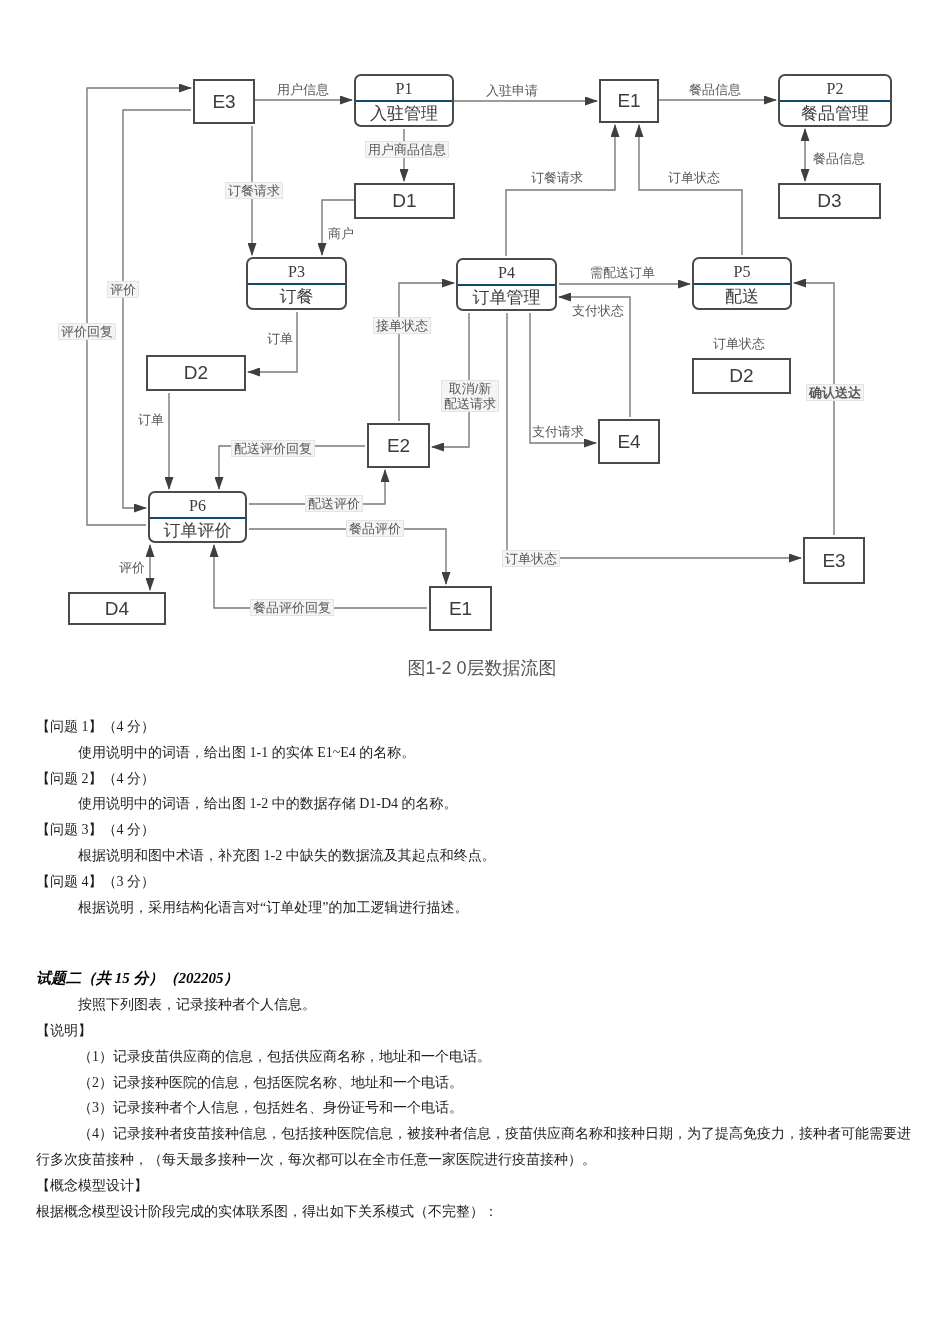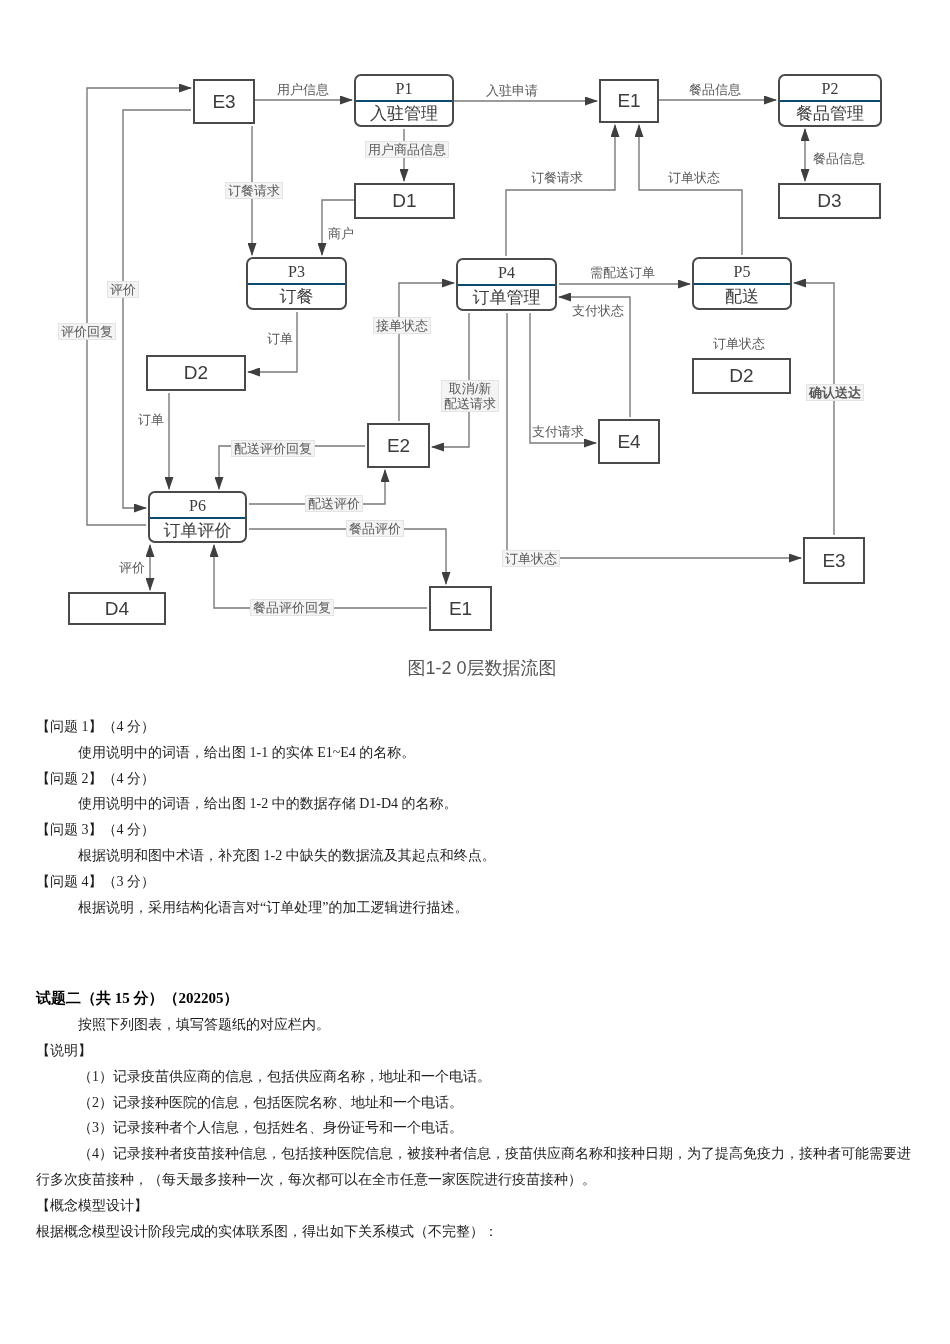--- a/index.html
+++ b/index.html
@@ -22,21 +22,21 @@
   .flow-label.center{text-align:center;}
   #caption{position:absolute;left:14px;top:656px;width:936px;text-align:center;
            font-size:18px;color:#565656;}
   
   #doc{position:absolute;left:36px;right:26px;top:714px;
        font-family:"Liberation Serif","DejaVu Serif",serif;
        font-size:14px;line-height:25.8px;color:#1d1d1d;}
   #doc p{margin:0;}
   #doc p.indent{text-indent:42px;}
   #doc p.bold{font-weight:bold;font-size:15px;color:#000;}
-  #doc p.gap{margin-top:66px;}
+  #doc p.gap{margin-top:46px;font-style:italic;}
 </style>
 </head>
 <body>
 
 <div id="page">
   <div id="diagram">
     <svg id="flows" width="950" height="700" viewBox="0 0 950 700">
       <defs>
         <marker id="arrow" orient="auto-start-reverse" markerUnits="userSpaceOnUse" markerWidth="13" markerHeight="9" refX="12" refY="4.5">
           <path d="M0,0 L13,4.5 L0,9 Z" fill="#3f3f3f"></path>
@@ -72,21 +72,21 @@
         <div class="node entity" style="left: 193px; top: 79px; width: 62px; height: 45px;">
           <div class="node-single">E3</div>
         </div>
         <div class="node process" style="left: 354px; top: 74px; width: 100px; height: 53px;">
           <div class="node-title">P1</div>
           <div class="node-sub">入驻管理</div>
         </div>
         <div class="node entity" style="left: 599px; top: 79px; width: 60px; height: 44px;">
           <div class="node-single">E1</div>
         </div>
-        <div class="node process" style="left: 778px; top: 74px; width: 104px; height: 53px;">
+        <div class="node process" style="left: 778px; top: 74px; width: 114px; height: 53px;">
           <div class="node-title">P2</div>
           <div class="node-sub">餐品管理</div>
         </div>
         <div class="node store" style="left: 354px; top: 183px; width: 101px; height: 36px;">
           <div class="node-single">D1</div>
         </div>
         <div class="node store" style="left: 778px; top: 183px; width: 103px; height: 36px;">
           <div class="node-single">D3</div>
         </div>
         <div class="node process" style="left: 246px; top: 257px; width: 101px; height: 53px;">
@@ -161,21 +161,21 @@
   <div id="doc">
       <p class="">【问题 1】（4 分）</p>
       <p class="indent ">使用说明中的词语，给出图 1-1 的实体 E1~E4 的名称。</p>
       <p class="">【问题 2】（4 分）</p>
       <p class="indent ">使用说明中的词语，给出图 1-2 中的数据存储 D1-D4 的名称。</p>
       <p class="">【问题 3】（4 分）</p>
       <p class="indent ">根据说明和图中术语，补充图 1-2 中缺失的数据流及其起点和终点。</p>
       <p class="">【问题 4】（3 分）</p>
       <p class="indent ">根据说明，采用结构化语言对“订单处理”的加工逻辑进行描述。</p>
       <p class="bold gap">试题二（共 15 分）（202205）</p>
-      <p class="indent ">按照下列图表，填写答题纸的对应栏内。</p>
+      <p class="indent ">按照下列图表，记录接种者个人信息。</p>
       <p class="">【说明】</p>
       <p class="indent ">（1）记录疫苗供应商的信息，包括供应商名称，地址和一个电话。</p>
       <p class="indent ">（2）记录接种医院的信息，包括医院名称、地址和一个电话。</p>
       <p class="indent ">（3）记录接种者个人信息，包括姓名、身份证号和一个电话。</p>
       <p class="indent ">（4）记录接种者疫苗接种信息，包括接种医院信息，被接种者信息，疫苗供应商名称和接种日期，为了提高免疫力，接种者可能需要进行多次疫苗接种，（每天最多接种一次，每次都可以在全市任意一家医院进行疫苗接种）。</p>
       <p class="">【概念模型设计】</p>
       <p class="">根据概念模型设计阶段完成的实体联系图，得出如下关系模式（不完整）：</p>
     </div>
 </div>
 

